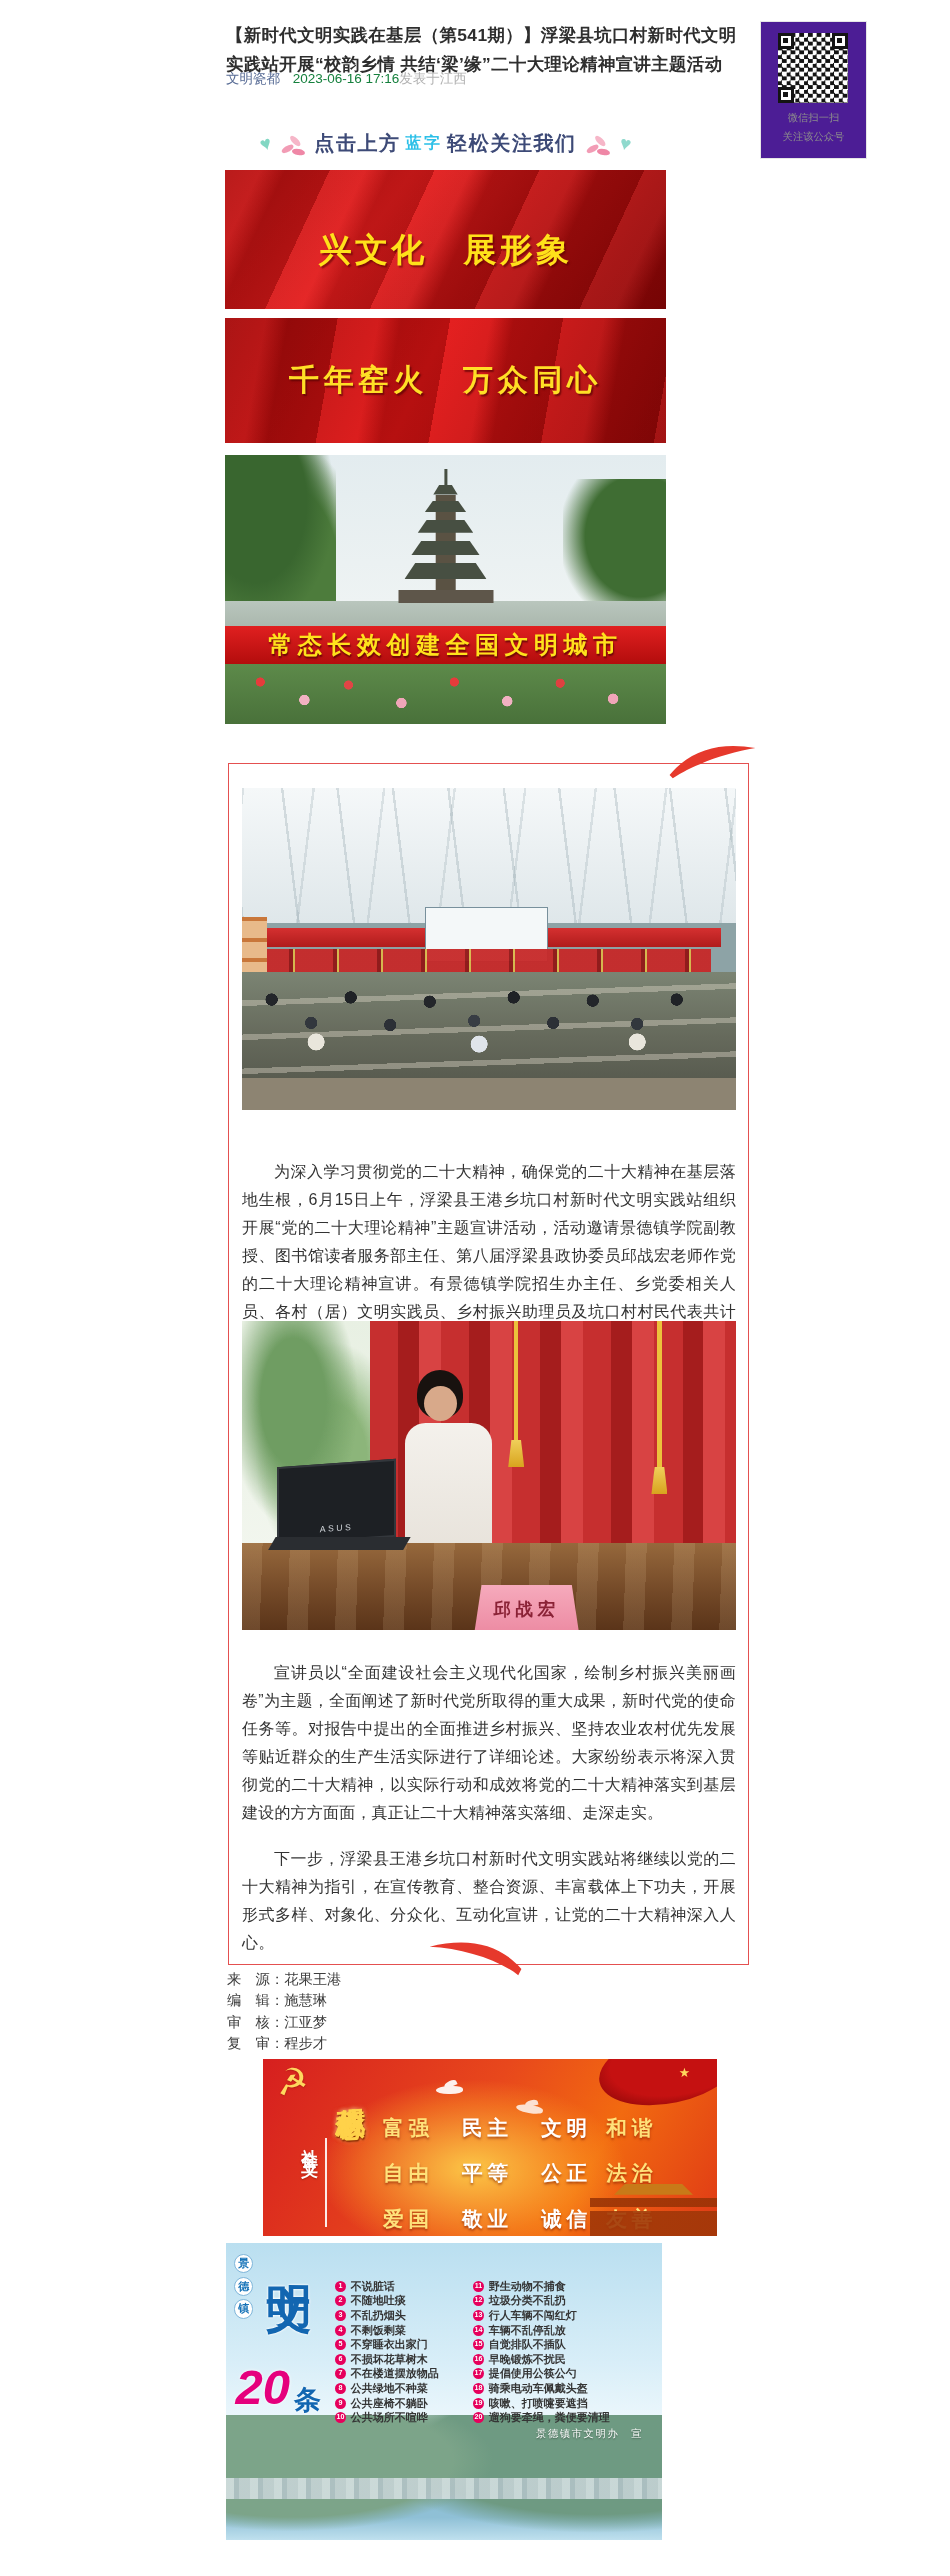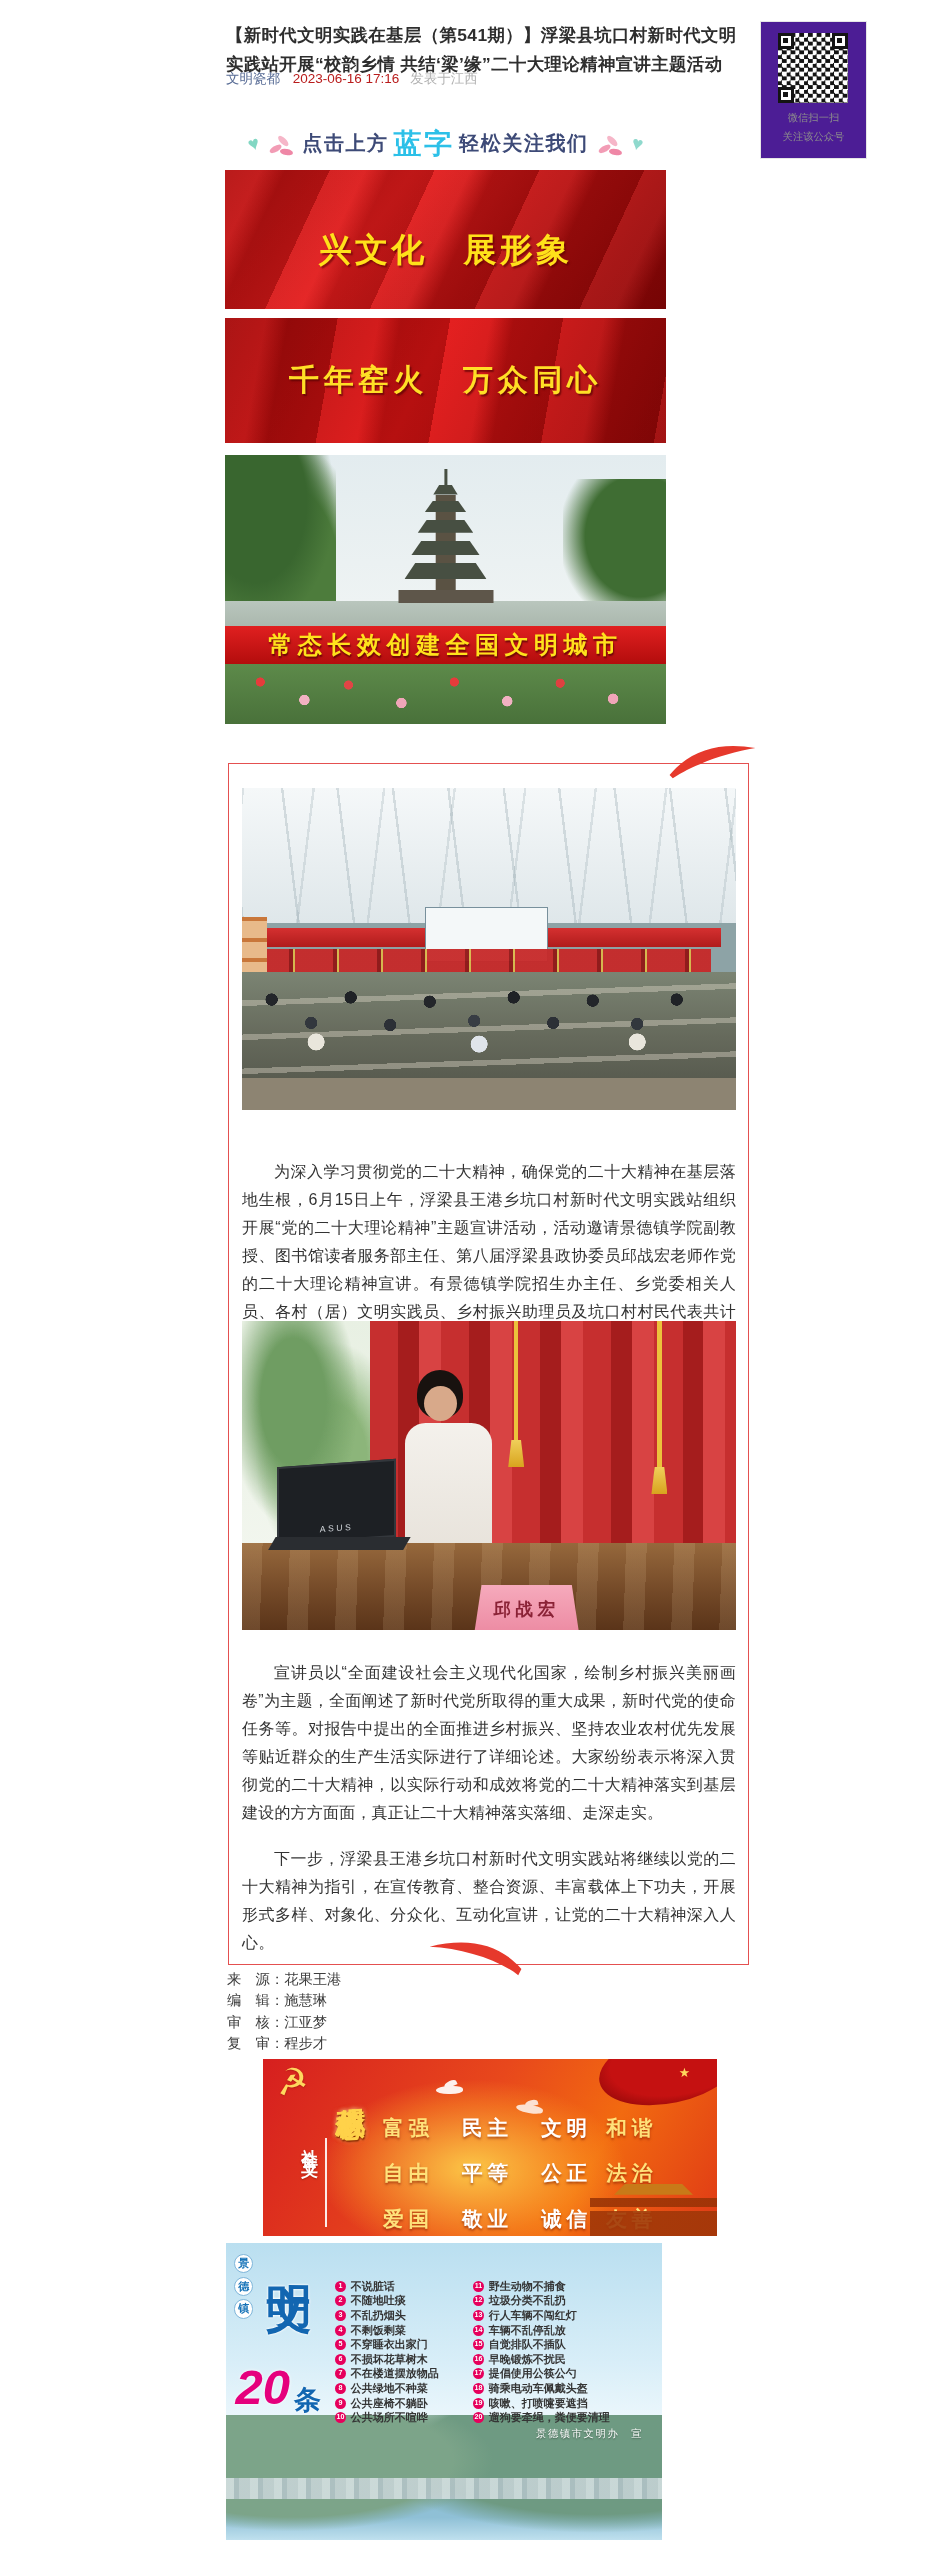--- a/index.html
+++ b/index.html
@@ -5,38 +5,38 @@
   html,body{margin:0;padding:0;background:#fff;}
   .page{position:relative;width:950px;height:2576px;background:#fff;overflow:hidden;
         font-family:"Liberation Sans","DejaVu Sans",sans-serif;padding-left:32px;}
   .abs{position:absolute;}
 
   
   .title{left:226px;top:9.5px;width:519px;font-size:17.4px;font-weight:700;color:#2e2e2e;
          line-height:29px;letter-spacing:0.4px;}
   .byline{left:226px;top:70px;width:523px;font-size:13.5px;white-space:nowrap;}
   .byline .account{color:#576b95;margin-right:12.7px;}
-  .byline .dt{color:#b91c1c;margin-right:11px;}
+  .byline .dt{color:#15803d;}
   .byline .loc{color:#b2b2b2;}
 
   
   .qr-panel{left:760px;top:21.4px;width:105px;height:136px;border:0.8px solid #e6e6e6;background:#4c1d95;}
   .qr-code{position:absolute;left:16.6px;top:10.3px;width:70px;height:70px;
            background:repeating-conic-gradient(#141414 0% 25%, #ffffff 0% 50%) 0 0/8.7px 8.7px;}
   .qr-f{position:absolute;width:16px;height:16px;border:3.2px solid #141414;background:#fff;box-sizing:border-box;}
   .qr-f::before{content:"";position:absolute;left:2.4px;top:2.4px;width:4.8px;height:4.8px;background:#141414;}
   .qr-f.tl{left:0;top:0;} .qr-f.tr{right:0;top:0;} .qr-f.bl{left:0;bottom:0;}
   .qr-hint{position:absolute;left:0;width:105px;text-align:center;color:#8c8c8c;font-size:10.3px;}
   .qr-h1{top:89px;} .qr-h2{top:108px;}
 
   
   .follow{left:225px;top:119px;width:441px;height:49px;display:flex;align-items:center;justify-content:center;gap:9.5px;}
   .fb-text{display:flex;align-items:center;}
   .fb-pre,.fb-suf{color:#3d4a77;font-weight:700;font-size:20px;letter-spacing:1.6px;}
-  .fb-blue{color:#2cc0e8;font-weight:700;font-size:28px;margin:0 4.8px;letter-spacing:2.4px;}
+  .fb-blue{color:#2cc0e8;font-weight:700;font-size:16px;margin:0 4.8px;letter-spacing:2.4px;}
   .heart{font-size:19px;line-height:1;}
   .heart.teal{color:#82d7c3;transform:rotate(-18deg);}
   .heart.teal2{color:#8fd9cd;transform:rotate(14deg);}
   .petals{position:relative;width:24px;height:27px;}
   .petal{position:absolute;width:12.7px;height:5.5px;border-radius:50%;background:#f29cb5;}
   .petal.p1{left:0;top:16px;transform:rotate(-30deg);}
   .petal.p2{left:8px;top:8px;transform:rotate(45deg);background:#f6b6c8;}
   .petal.p3{left:11px;top:19px;transform:rotate(10deg);background:#ef87a6;}
 
   

